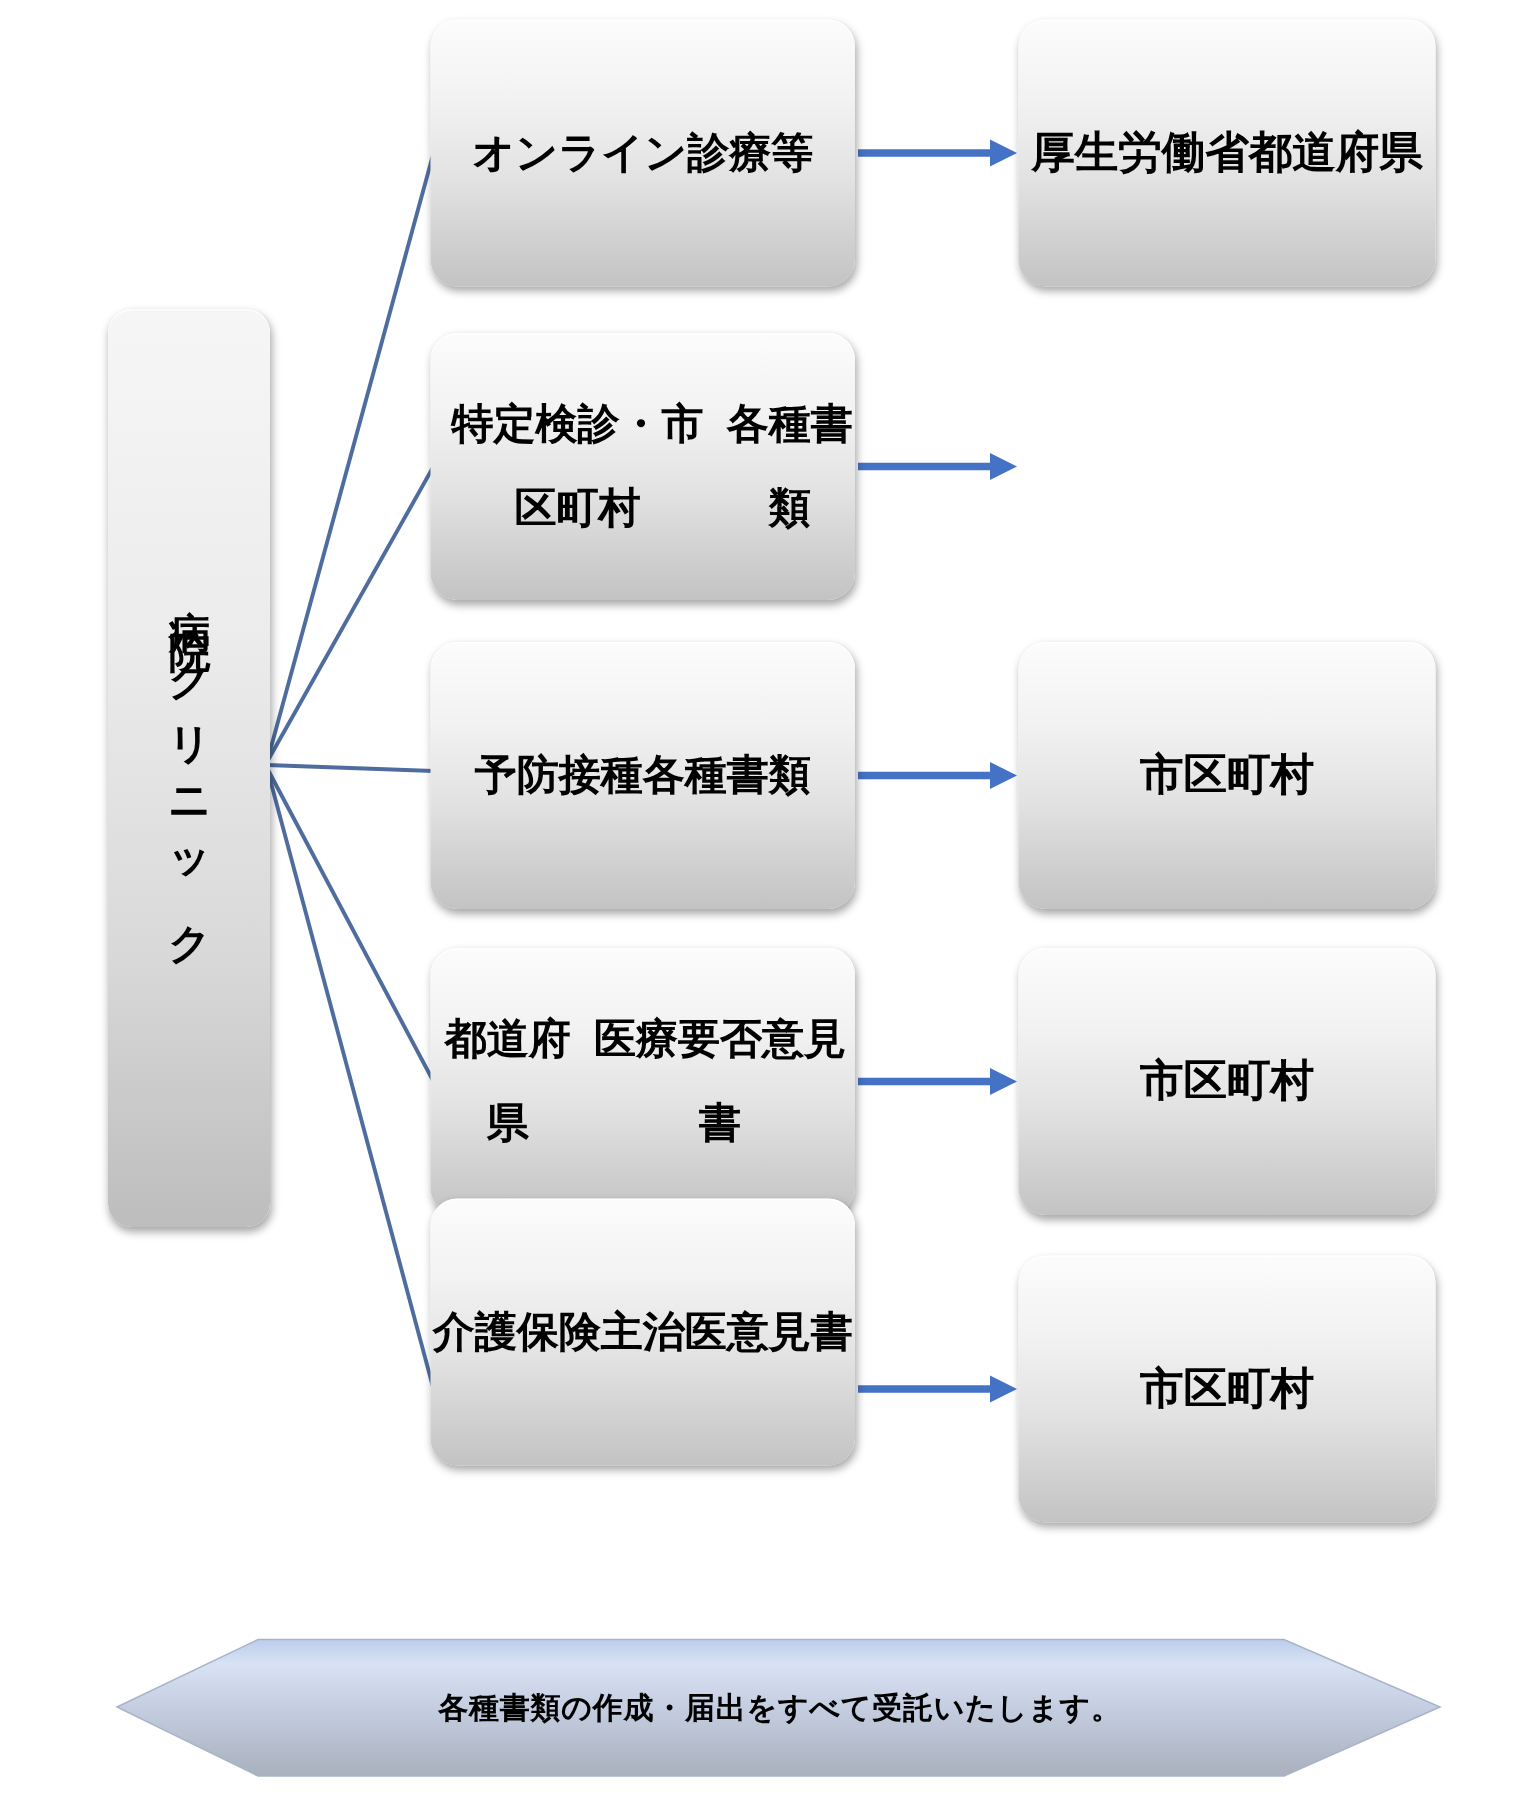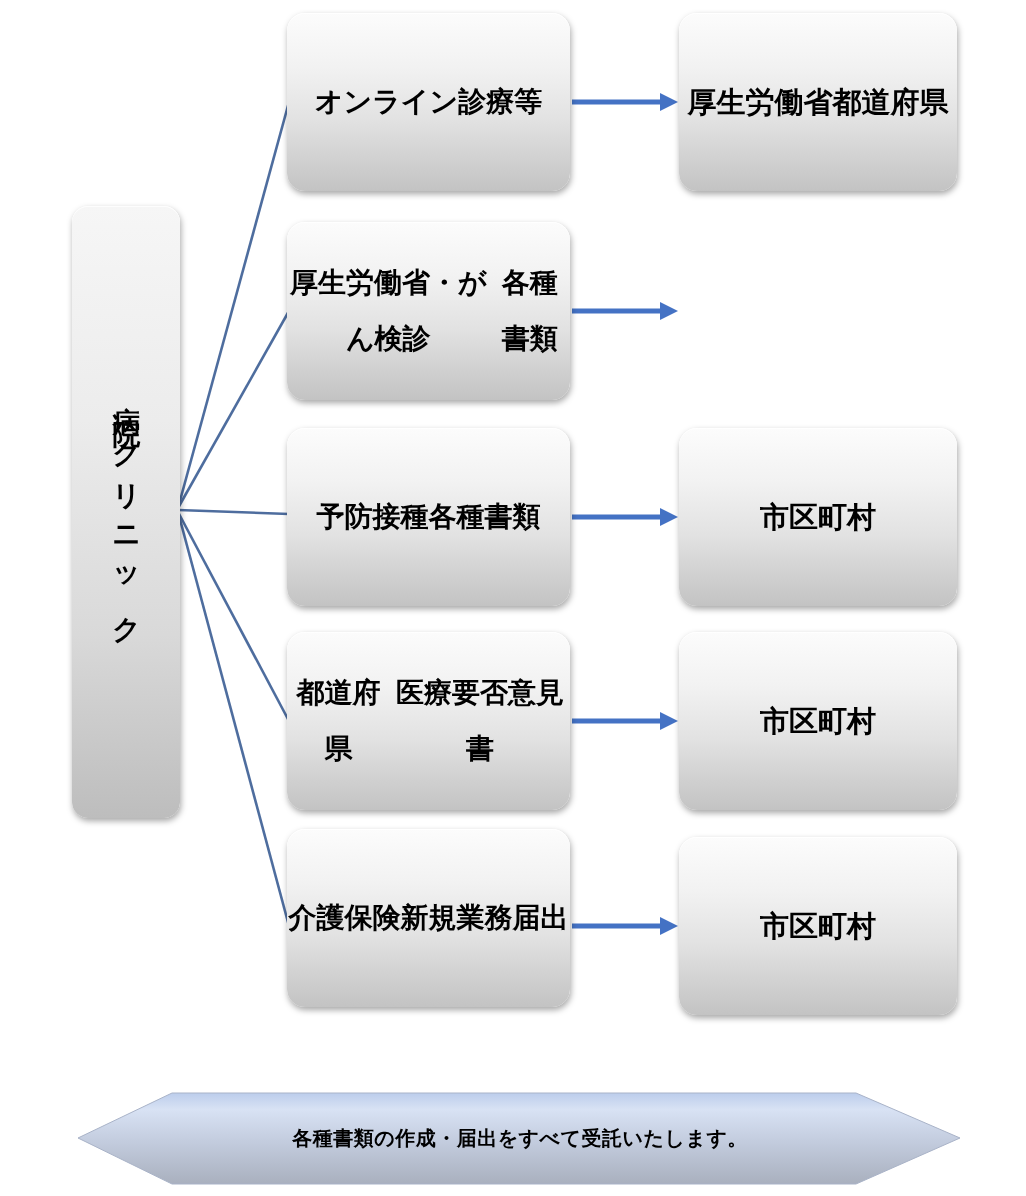--- a/index.html
+++ b/index.html
@@ -86,21 +86,21 @@
 
   <div class="box doc" style="top:13px">
     <span>オンライン診療等</span>
   </div>
   <div class="box dest" style="top:13px">
     <span>厚生労働省</span>
     <span>都道府県</span>
   </div>
 
   <div class="box doc" style="top:222px">
-    <span>厚生労働省・がん検診</span>
+    <span>特定検診・市区町村</span>
     <span>各種書類</span>
   </div>
 
   <div class="box doc" style="top:428px">
     <span>予防接種</span>
     <span>各種書類</span>
   </div>
   <div class="box dest" style="top:428px">
     <span>市区町村</span>
     <span></span>
@@ -108,23 +108,23 @@
 
   <div class="box doc" style="top:632px">
     <span>都道府県</span>
     <span>医療要否意見書</span>
   </div>
   <div class="box dest" style="top:632px">
     <span>市区町村</span>
     <span></span>
   </div>
 
-  <div class="box doc" style="top:829px">
+  <div class="box doc" style="top:799px">
     <span>介護保険</span>
-    <span>新規業務届出</span>
+    <span>主治医意見書</span>
   </div>
   <div class="box dest" style="top:837px">
     <span>市区町村</span>
     <span></span>
   </div>
 
   <div class="banner-label">各種書類の作成・届出をすべて受託いたします。</div>
 
 </div>
 

